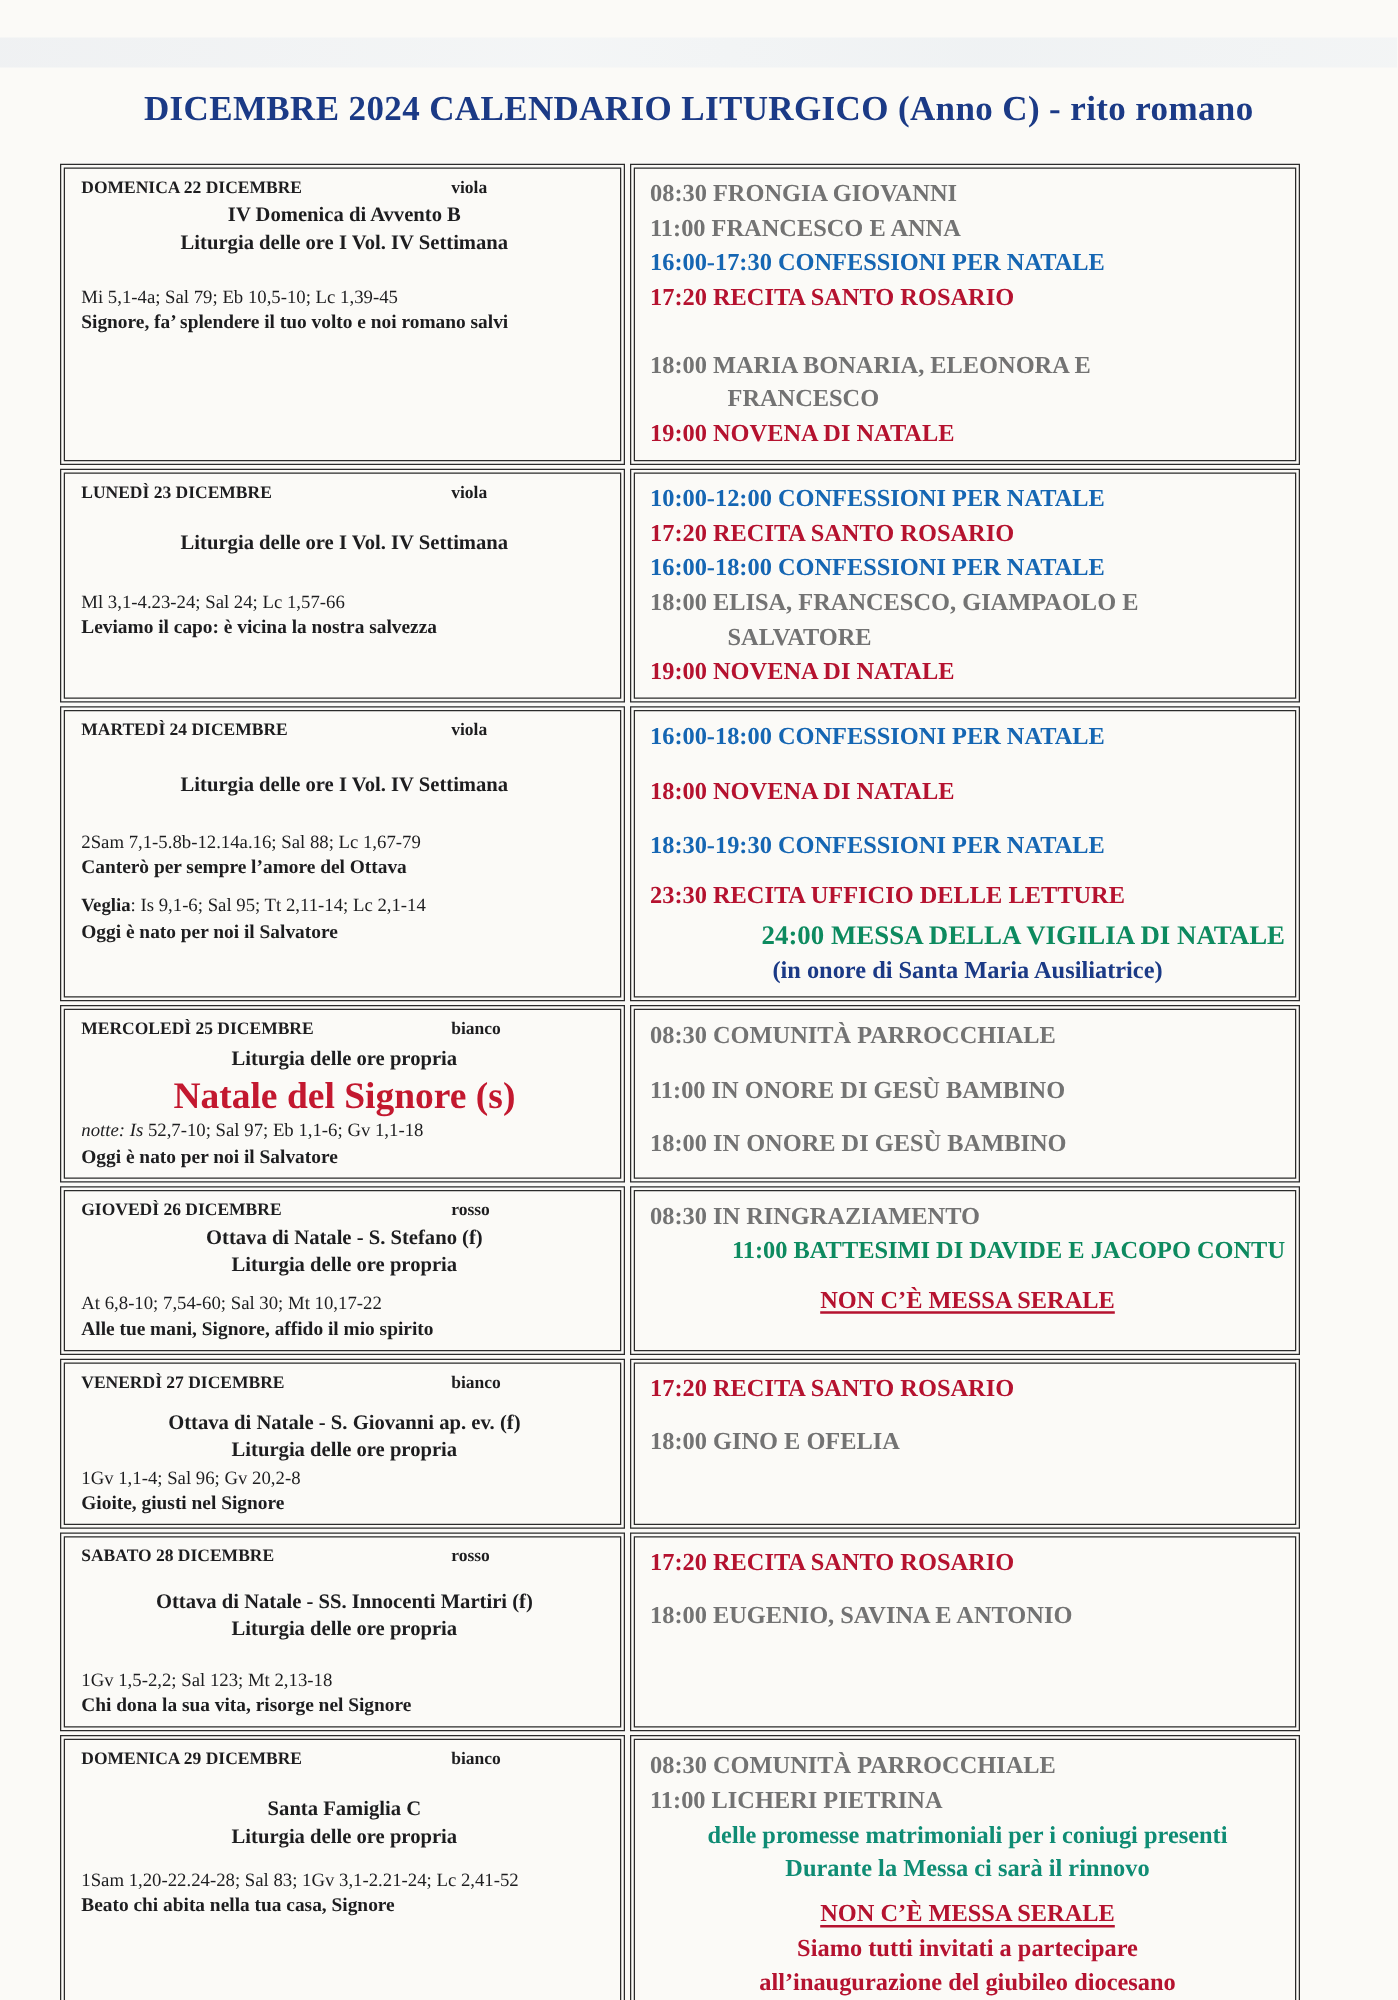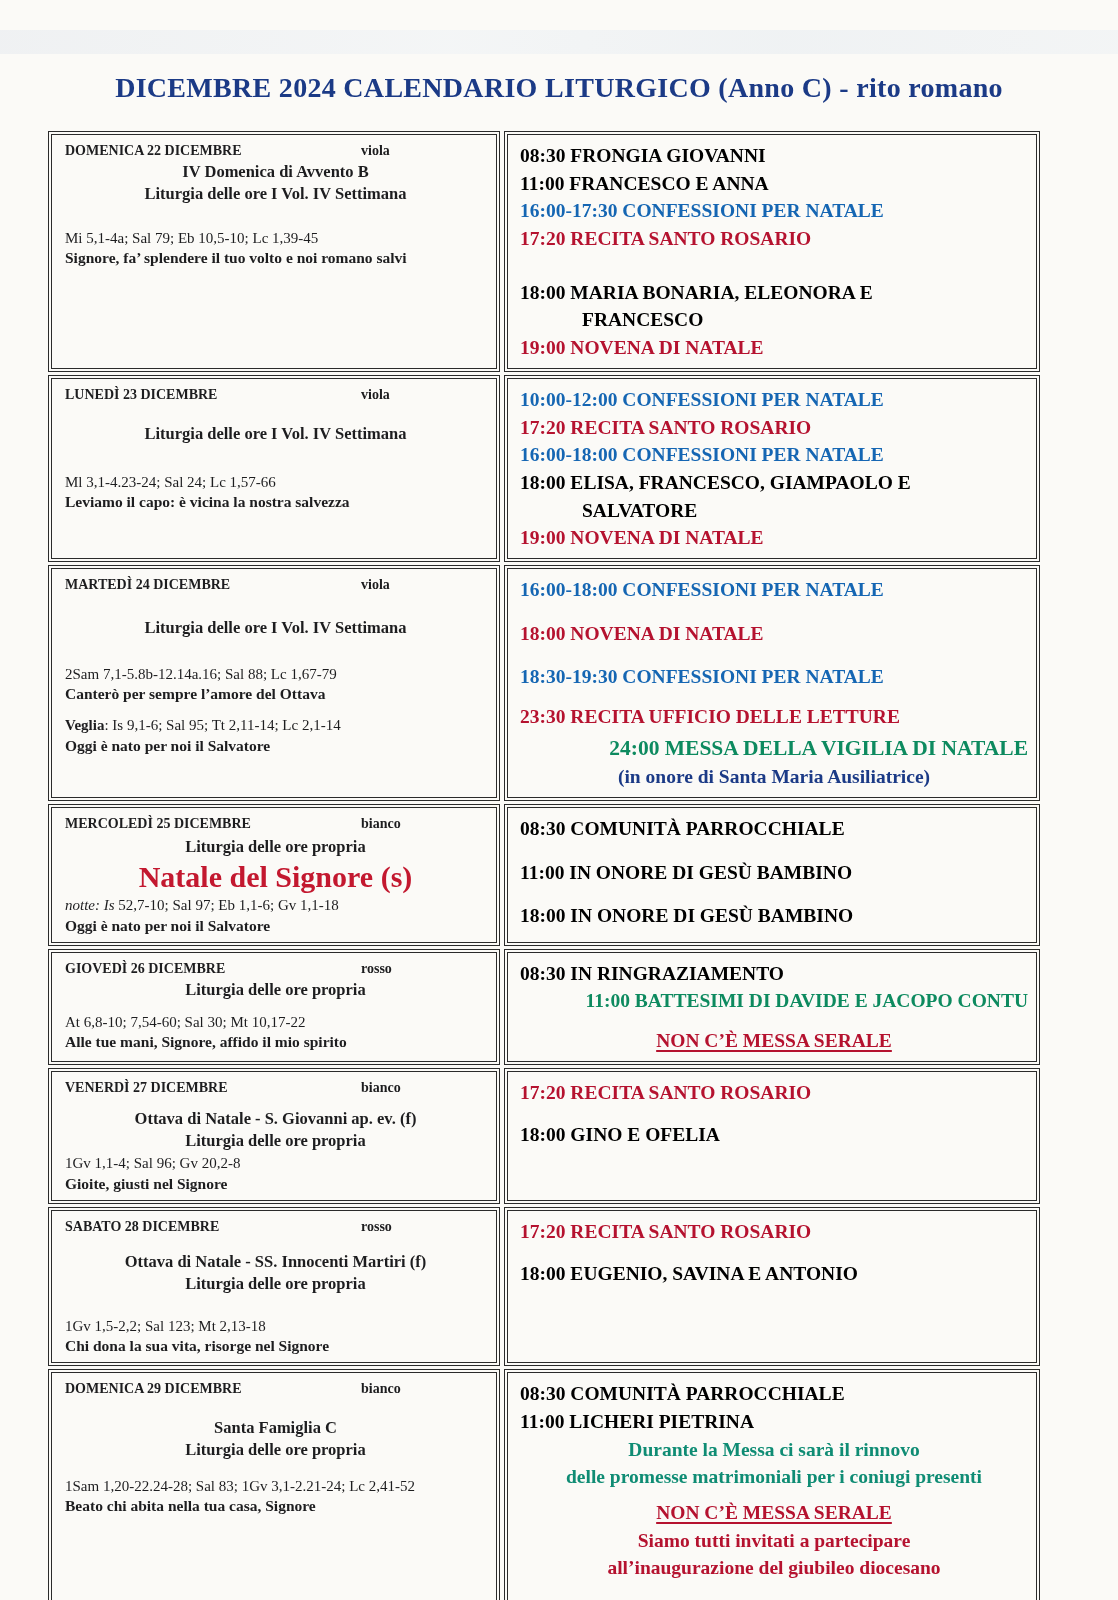--- a/index.html
+++ b/index.html
@@ -36,21 +36,21 @@
   .r1 .centerblock{margin-top:2px}.r1 .readings{margin-top:24px}
   .r2 .centerblock{margin-top:20px}.r2 .readings{margin-top:28px}
   .r3 .centerblock{margin-top:24px}.r3 .readings{margin-top:26px}.r3 .readings2{margin-top:12px}
   .r4 .centerblock{margin-top:4px}.r4 .readings{margin-top:2px}
   .r5 .centerblock{margin-top:2px}.r5 .readings{margin-top:12px}
   .r6 .centerblock{margin-top:12px}.r6 .readings{margin-top:3px}
   .r7 .centerblock{margin-top:16px}.r7 .readings{margin-top:22px}
   .r8 .centerblock{margin-top:20px}.r8 .readings{margin-top:16px}
 
   .ev{font-weight:bold;font-size:19.5px;line-height:1.42;}
-  .c-black{color:#000000}.c-blue{color:#1566b3}.c-red{color:#b5122f}
+  .c-black{color:#737373}.c-blue{color:#1566b3}.c-red{color:#b5122f}
   .c-green{color:#0d8a5f}.c-teal{color:#0f8c74}.c-navy{color:#1b3a86}
   .u{text-decoration:underline;text-decoration-thickness:2px;text-underline-offset:3px;}
   .ctr{text-align:center;}
   .ind{padding-left:62px;}
   .ind-sm{padding-left:24px;text-align:right;}
   .big{font-size:21.5px;}
   .gap2{margin-top:2px}.gap8{margin-top:8px}.gap12{margin-top:12px}
   .gap14{margin-top:14px}.gap16{margin-top:16px}.gap26{margin-top:26px}
 </style>
 </head>
@@ -162,20 +162,21 @@
     </div>
   </div>
 
   <div class="row r5">
     <div class="cell left">
       <div class="day-head">
         <span class="day-name">GIOVEDÌ 26 DICEMBRE</span>
         <span class="day-color">rosso</span>
       </div>
       <div class="centerblock">
+        <div>Ottava di Natale -  S. Stefano (f)</div>
         <div>Liturgia delle ore propria</div>
       </div>
       <div class="readings">
         <div class="refs">At 6,8-10; 7,54-60; Sal 30; Mt 10,17-22</div>
         <div class="resp">Alle tue mani, Signore, affido il mio spirito</div>
       </div>
     </div>
     <div class="cell right">
       <div class="ev c-black">08:30 IN RINGRAZIAMENTO</div>
       <div class="ev c-green ind-sm">11:00 BATTESIMI DI DAVIDE E JACOPO CONTU</div>
@@ -236,22 +237,22 @@
         <div>Liturgia delle ore propria</div>
       </div>
       <div class="readings">
         <div class="refs">1Sam 1,20-22.24-28; Sal 83; 1Gv 3,1-2.21-24; Lc 2,41-52</div>
         <div class="resp">Beato chi abita nella tua casa, Signore</div>
       </div>
     </div>
     <div class="cell right">
       <div class="ev c-black">08:30 COMUNITÀ PARROCCHIALE</div>
       <div class="ev c-black">11:00 LICHERI PIETRINA</div>
+      <div class="ev c-teal ctr">delle promesse matrimoniali per i coniugi presenti</div>
       <div class="ev c-teal ctr">Durante la Messa ci sarà il rinnovo</div>
-      <div class="ev c-teal ctr">delle promesse matrimoniali per i coniugi presenti</div>
       <div class="ev c-red u ctr gap8">NON C’È MESSA SERALE</div>
       <div class="ev c-red ctr">Siamo tutti invitati a partecipare</div>
       <div class="ev c-red ctr">all’inaugurazione del giubileo diocesano</div>
 
     </div>
   </div>
 
 </div>
 
 </body></html>

